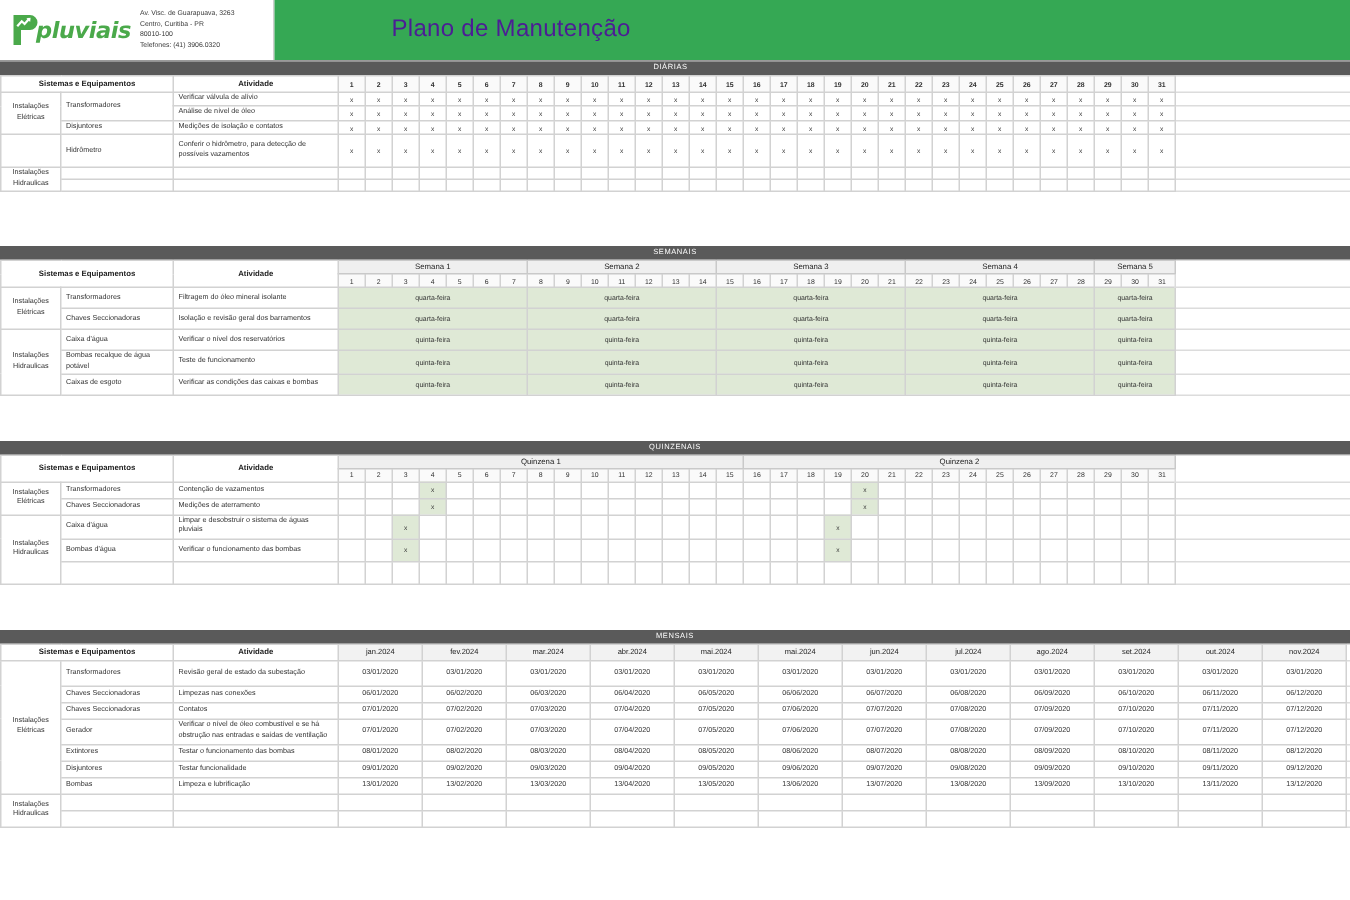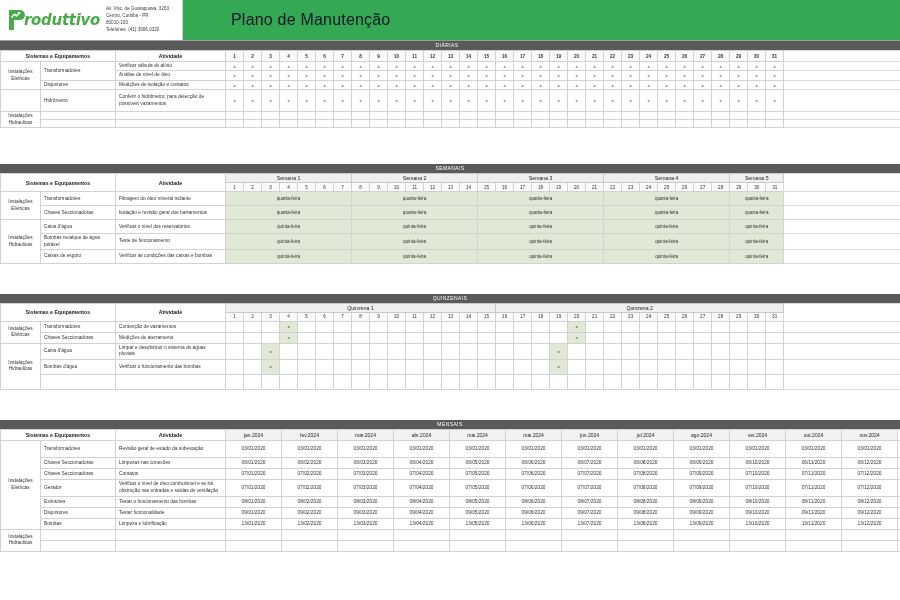--- a/index.html
+++ b/index.html
@@ -17,21 +17,21 @@
   .hdr { display:flex; height:40px; width:900px; }
   .hdr-left { width:183px; background:#fff; display:flex; align-items:center; padding-left:6px;
               border-right:1px solid #cfcfcf; }
   .logo-wrap { display:flex; align-items:center; }
   .logo-mark { width:22px; height:24px; position:relative; margin-right:-4px; }
   .logo-text { font-size:15px; font-weight:bold; font-style:italic; color:#4aa94a; letter-spacing:-0.3px;
                font-family:"DejaVu Sans", sans-serif; }
   .addr { font-size:4.6px; line-height:1.5; color:#3b3b3b; padding-left:6px; white-space:pre-line;
           font-family:"Liberation Sans", sans-serif; }
   .hdr-right { flex:1; background:#35a854; display:flex; align-items:center; padding-left:48px; }
-  .hdr-title { color:#0f172a; font-size:16px; font-weight:500; letter-spacing:0.2px; }
+  .hdr-title { color:#4c1d95; font-size:16px; font-weight:500; letter-spacing:0.2px;margin-left:30px; }
 
   
   .banner { height:9px; background:#5a5a5a; position:relative; }
   .banner span { position:absolute; left:0; right:0; text-align:center; color:#fff;
                  font-size:5px; line-height:9px; letter-spacing:0.4px; }
   .banner.diarias span  { left:-6px; }
   .gap { height:6px; background:#fff; }
   .gap.lg { height:30px; }
   .rule { height:1px; background:#9a9a9a; }
 
@@ -59,21 +59,21 @@
   <div class="hdr">
     <div class="hdr-left">
       <div class="logo-wrap">
         <span class="logo-mark">
           <svg width="22" height="24" viewBox="0 0 22 24">
             <path d="M3 2 h11 a5 5 0 0 1 0 10 h-6 v10 h-5 z" fill="#4aa94a"></path>
             <path d="M5.5 9.5 L8.5 6.2 L10.4 8.0 L13.6 4.4" stroke="#ffffff" stroke-width="1.5" fill="none"></path>
             <path d="M11.6 4.2 L14.4 3.9 L14.1 6.7 z" fill="#ffffff"></path>
           </svg>
         </span>
-        <span class="logo-text">roduttivo</span>
+        <span class="logo-text">pluviais</span>
       </div>
       <div class="addr">Av. Visc. de Guarapuava, 3263
 Centro, Curitiba - PR
 80010-100
 Telefones: (41) 3906.0320</div>
     </div>
     <div class="hdr-right">
       <div class="hdr-title">Plano de Manutenção</div>
     </div>
   </div>

